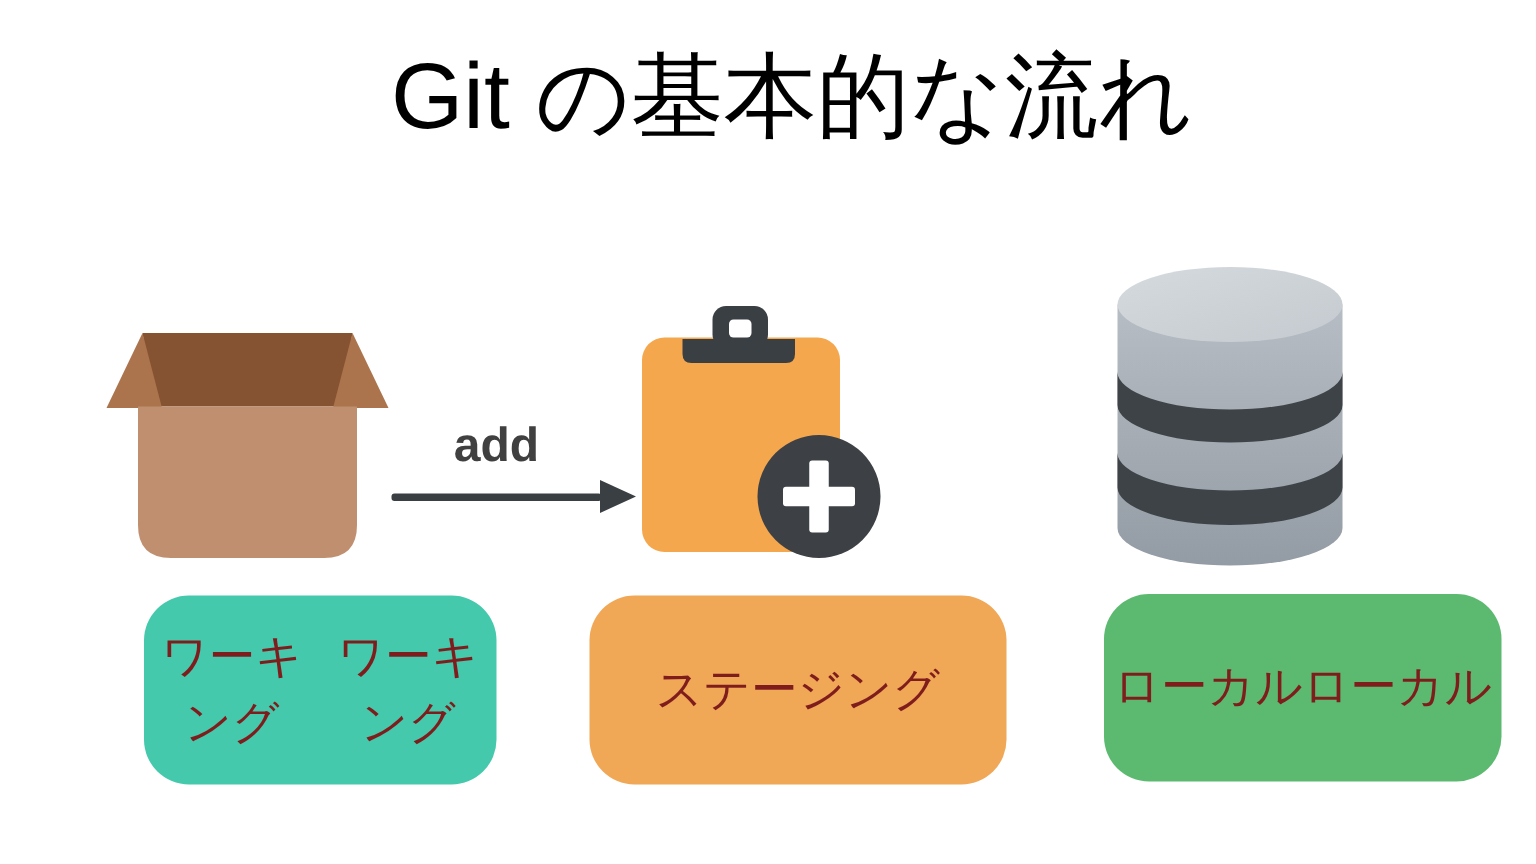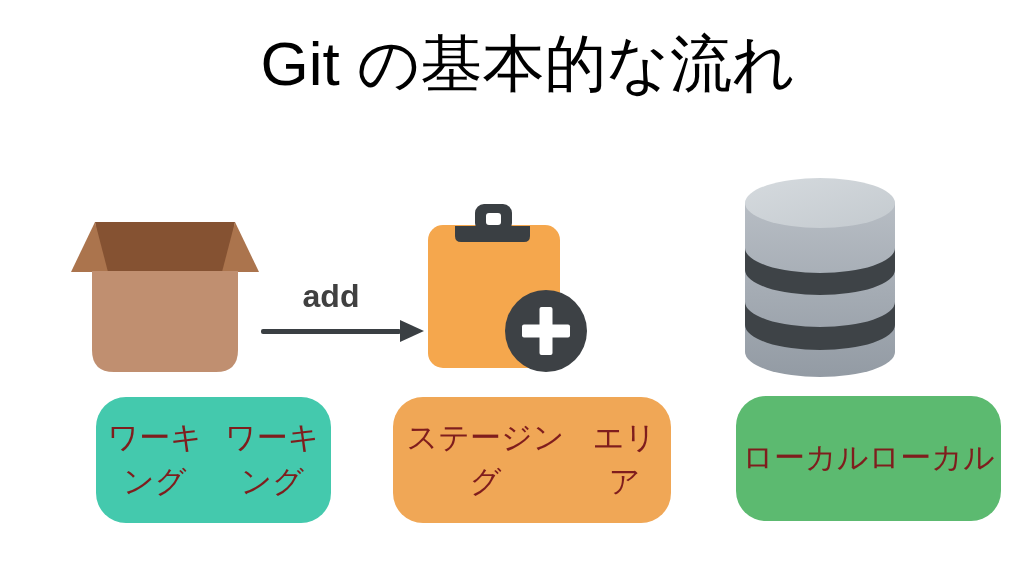--- a/index.html
+++ b/index.html
@@ -94,21 +94,20 @@
     <ellipse cx="85" cy="27" rx="75" ry="25" fill="url(#dbTop)"></ellipse>
   </svg>
 
   <div class="node-box node-working" style="background-color: rgb(68, 201, 173);">
     <div>ワーキング</div>
     <div>ワーキング</div>
   </div>
 
   <div class="node-box node-staging" style="background-color: rgb(240, 167, 86);">
     <div>ステージング</div>
-    <div>エリア</div>
   </div>
 
   <div class="node-box node-local" style="background-color: rgb(92, 186, 112);">
     <div>ローカル</div>
     <div>ローカル</div>
   </div>
 
 </div>
 
 </body></html>

